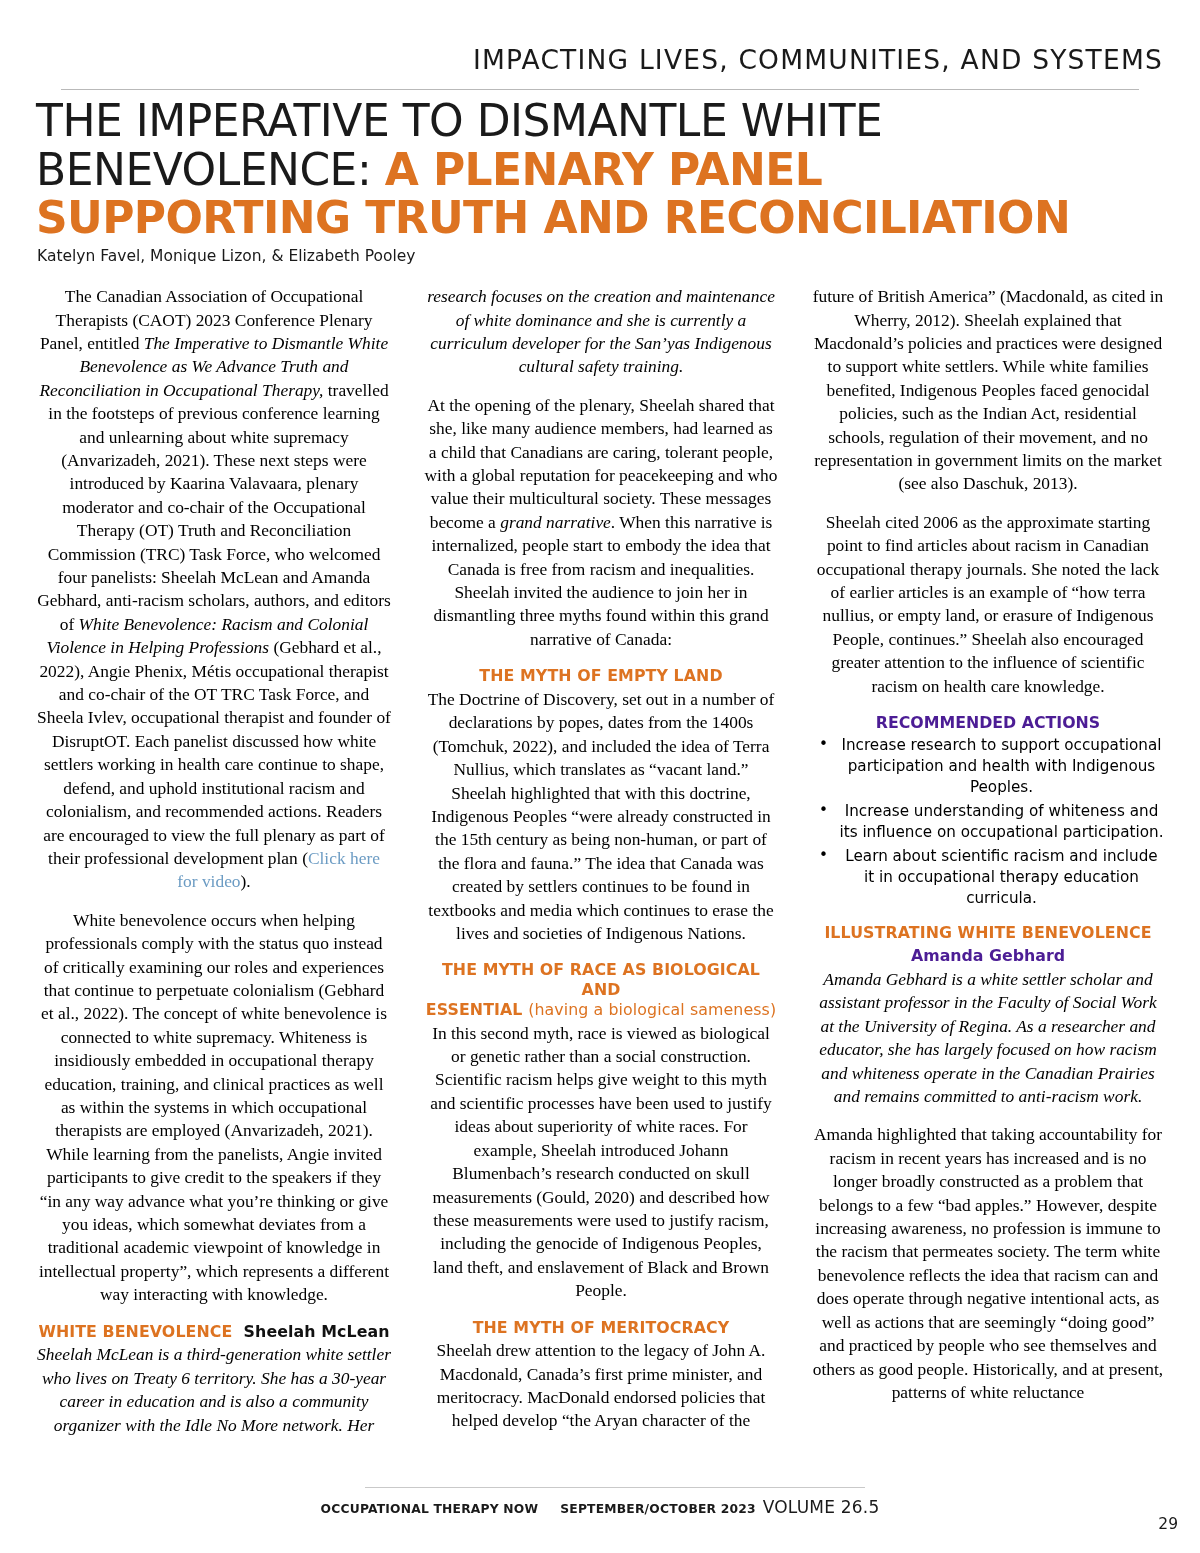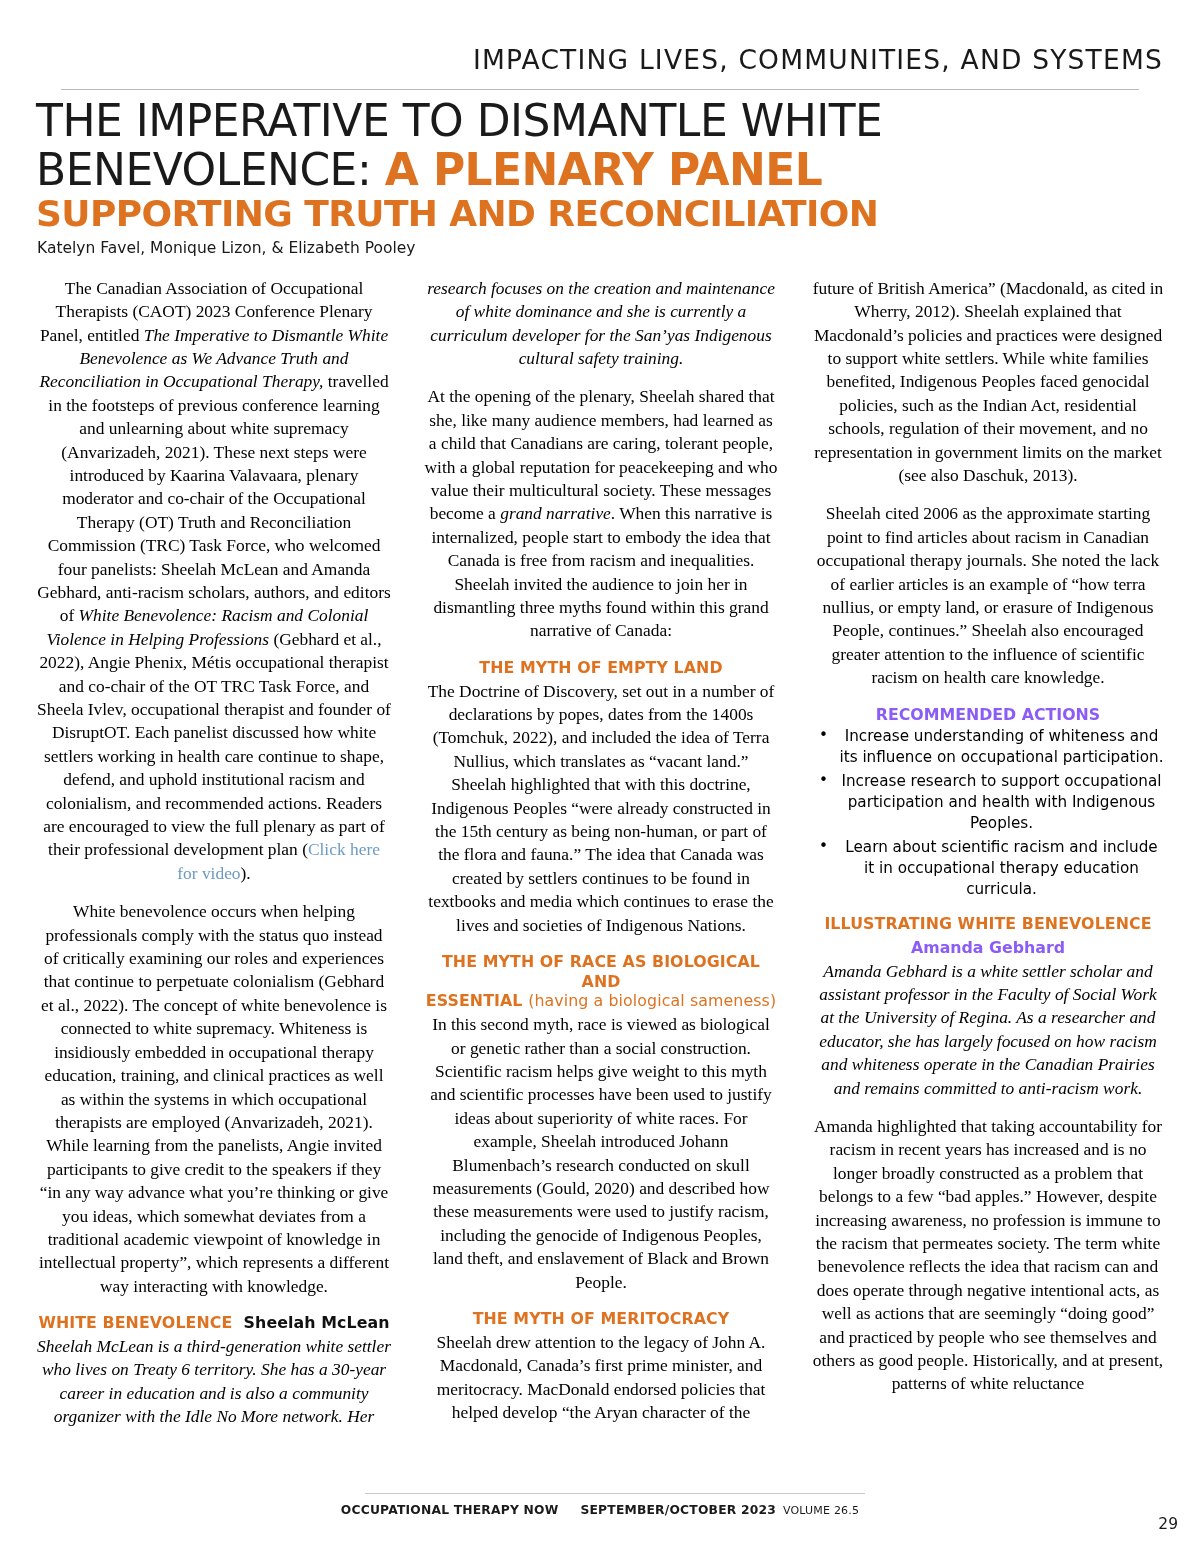--- a/index.html
+++ b/index.html
@@ -47,21 +47,21 @@
     padding-left: 1px;
   }
   .headline .accent {
     color: #DD7321;
     font-weight: 700;
     letter-spacing: -0.6px;
   }
   .headline-l3 {
     font-family: "DejaVu Sans", sans-serif;
     font-weight: 700;
-    font-size: 36px;
+    font-size: 44px;
     line-height: 1.06;
     letter-spacing: -0.6px;
     color: #DD7321;
   }
   .byline {
     font-family: "DejaVu Sans", sans-serif;
     font-size: 15.5px;
     color: #1a1a1a;
     margin-top: 6px;
     padding-left: 2px;
@@ -97,21 +97,21 @@
     letter-spacing: 0.1px;
   }
   h3.sub .paren {
     font-weight: 400;
     color: #DD7321;
   }
   h3.sub-black {
     font-family: "DejaVu Sans", sans-serif;
     font-size: 15.8px;
     font-weight: 700;
-    color: #8b5cf6;
+    color: #4c1d95;
     margin: 4px 0 2px 0;
     line-height: 1.25;
   }
   .name-inline {
     font-family: "DejaVu Sans", sans-serif;
     font-weight: 700;
     color: #111;
     font-size: 15.8px;
   }
   .bio {
@@ -152,21 +152,21 @@
     align-items: baseline;
     justify-content: center;
     margin-top: 9px;
     font-family: "DejaVu Sans", sans-serif;
     font-size: 12.3px;
     color: #1a1a1a;
     letter-spacing: 0.2px;
   }
   .footer-journal { font-weight: 700; }
   .footer-issue { font-weight: 700; margin-left: 22px; }
-  .footer-volume { font-weight: 400; margin-left: 7px; font-size: 11px; }
+  .footer-volume { font-weight: 400; margin-left: 7px; font-size: 17px; }
   .page-num {
     position: absolute;
     right: 22px;
     bottom: 20px;
     font-family: "DejaVu Sans", sans-serif;
     font-size: 15.5px;
     color: #1a1a1a;
   }
 </style>
 </head>
@@ -211,22 +211,22 @@
       <h3 class="sub">THE MYTH OF MERITOCRACY</h3>
       <p>Sheelah drew attention to the legacy of John A. Macdonald, Canada’s first prime minister, and meritocracy. MacDonald endorsed policies that helped develop “the Aryan character of the</p>
     </div>
 
     <div class="col">
       <p>future of British America” (Macdonald, as cited in Wherry, 2012). Sheelah explained that Macdonald’s policies and practices were designed to support white settlers. While white families benefited, Indigenous Peoples faced genocidal policies, such as the Indian Act, residential schools, regulation of their movement, and no representation in government limits on the market (see also Daschuk, 2013).</p>
       <p>Sheelah cited 2006 as the approximate starting point to find articles about racism in Canadian occupational therapy journals. She noted the lack of earlier articles is an example of “how terra nullius, or empty land, or erasure of Indigenous People, continues.” Sheelah also encouraged greater attention to the influence of scientific racism on health care knowledge.</p>
 
       <h3 class="sub-black">RECOMMENDED ACTIONS</h3>
       <ul class="actions">
+        <li>Increase research to support occupational participation and health with Indigenous Peoples.</li>
         <li>Increase understanding of whiteness and its influence on occupational participation.</li>
-        <li>Increase research to support occupational participation and health with Indigenous Peoples.</li>
         <li>Learn about scientific racism and include it in occupational therapy education curricula.</li>
       </ul>
 
       <h3 class="sub">ILLUSTRATING WHITE BENEVOLENCE</h3>
       <h3 class="sub-black">Amanda Gebhard</h3>
       <p class="bio">Amanda Gebhard is a white settler scholar and assistant professor in the Faculty of Social Work at the University of Regina. As a researcher and educator, she has largely focused on how racism and whiteness operate in the Canadian Prairies and remains committed to anti-racism work.</p>
       <p>Amanda highlighted that taking accountability for racism in recent years has increased and is no longer broadly constructed as a problem that belongs to a few “bad apples.” However, despite increasing awareness, no profession is immune to the racism that permeates society. The term white benevolence reflects the idea that racism can and does operate through negative intentional acts, as well as actions that are seemingly “doing good” and practiced by people who see themselves and others as good people. Historically, and at present, patterns of white reluctance</p>
     </div>
   </div>
 

